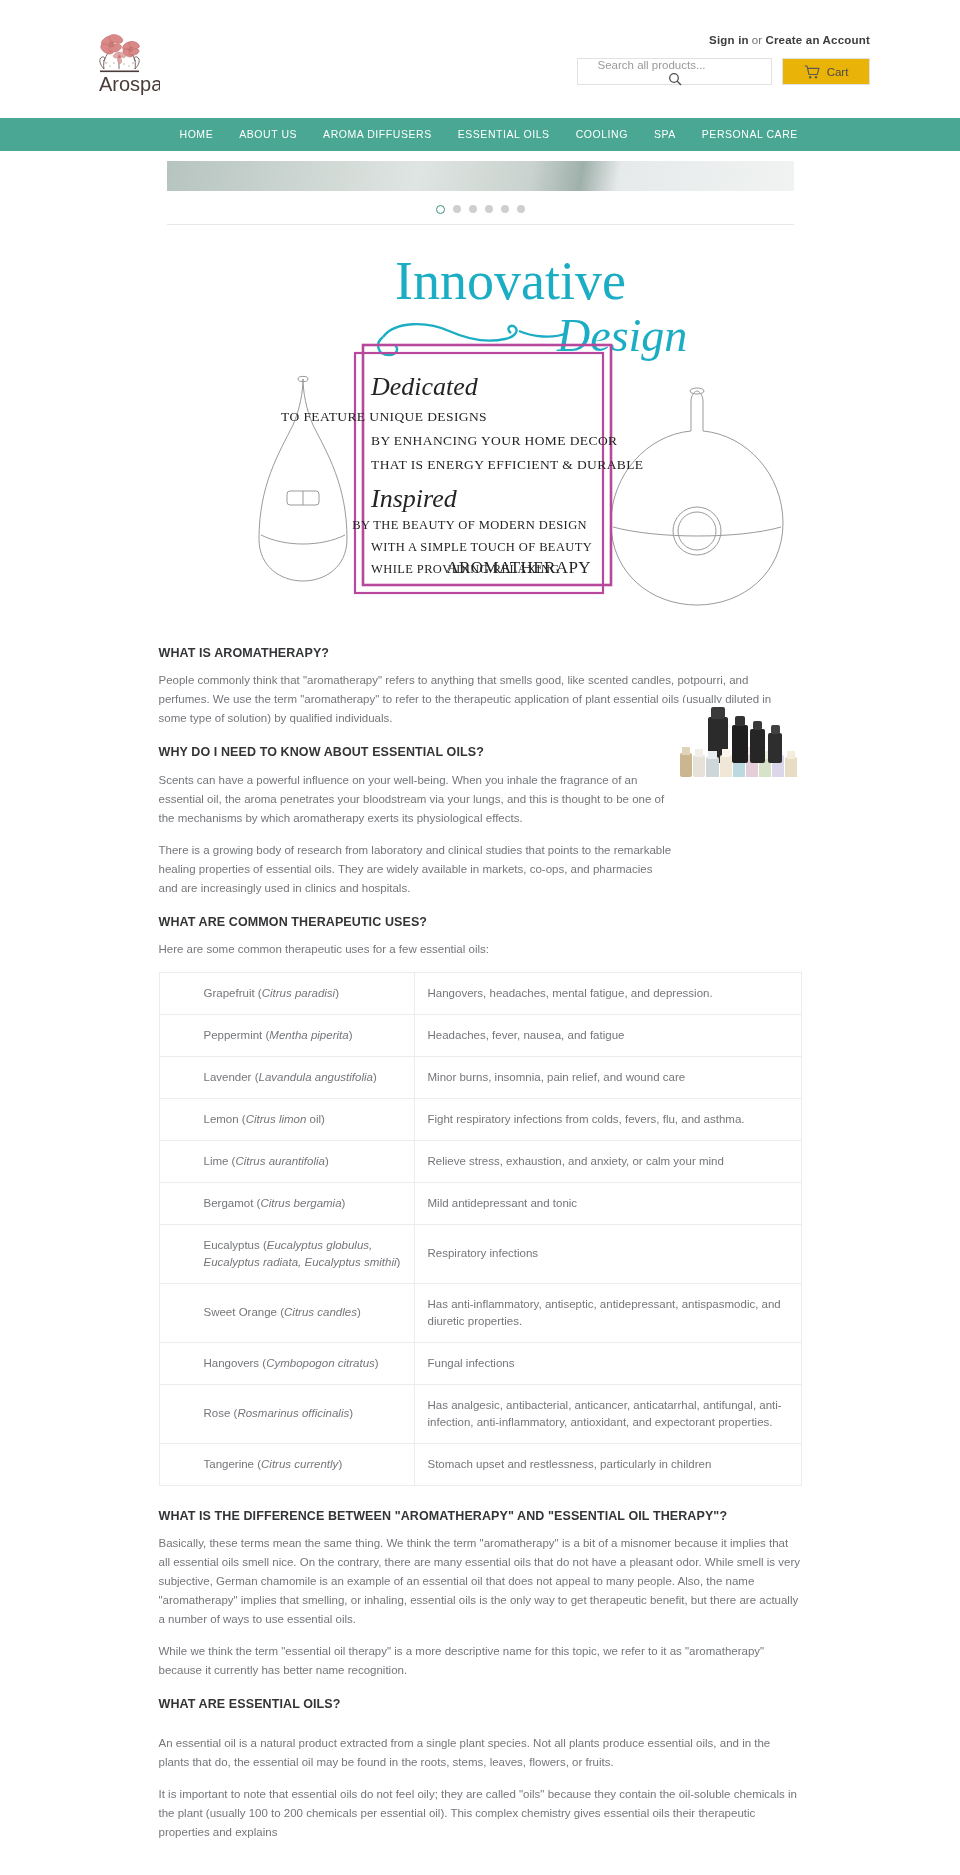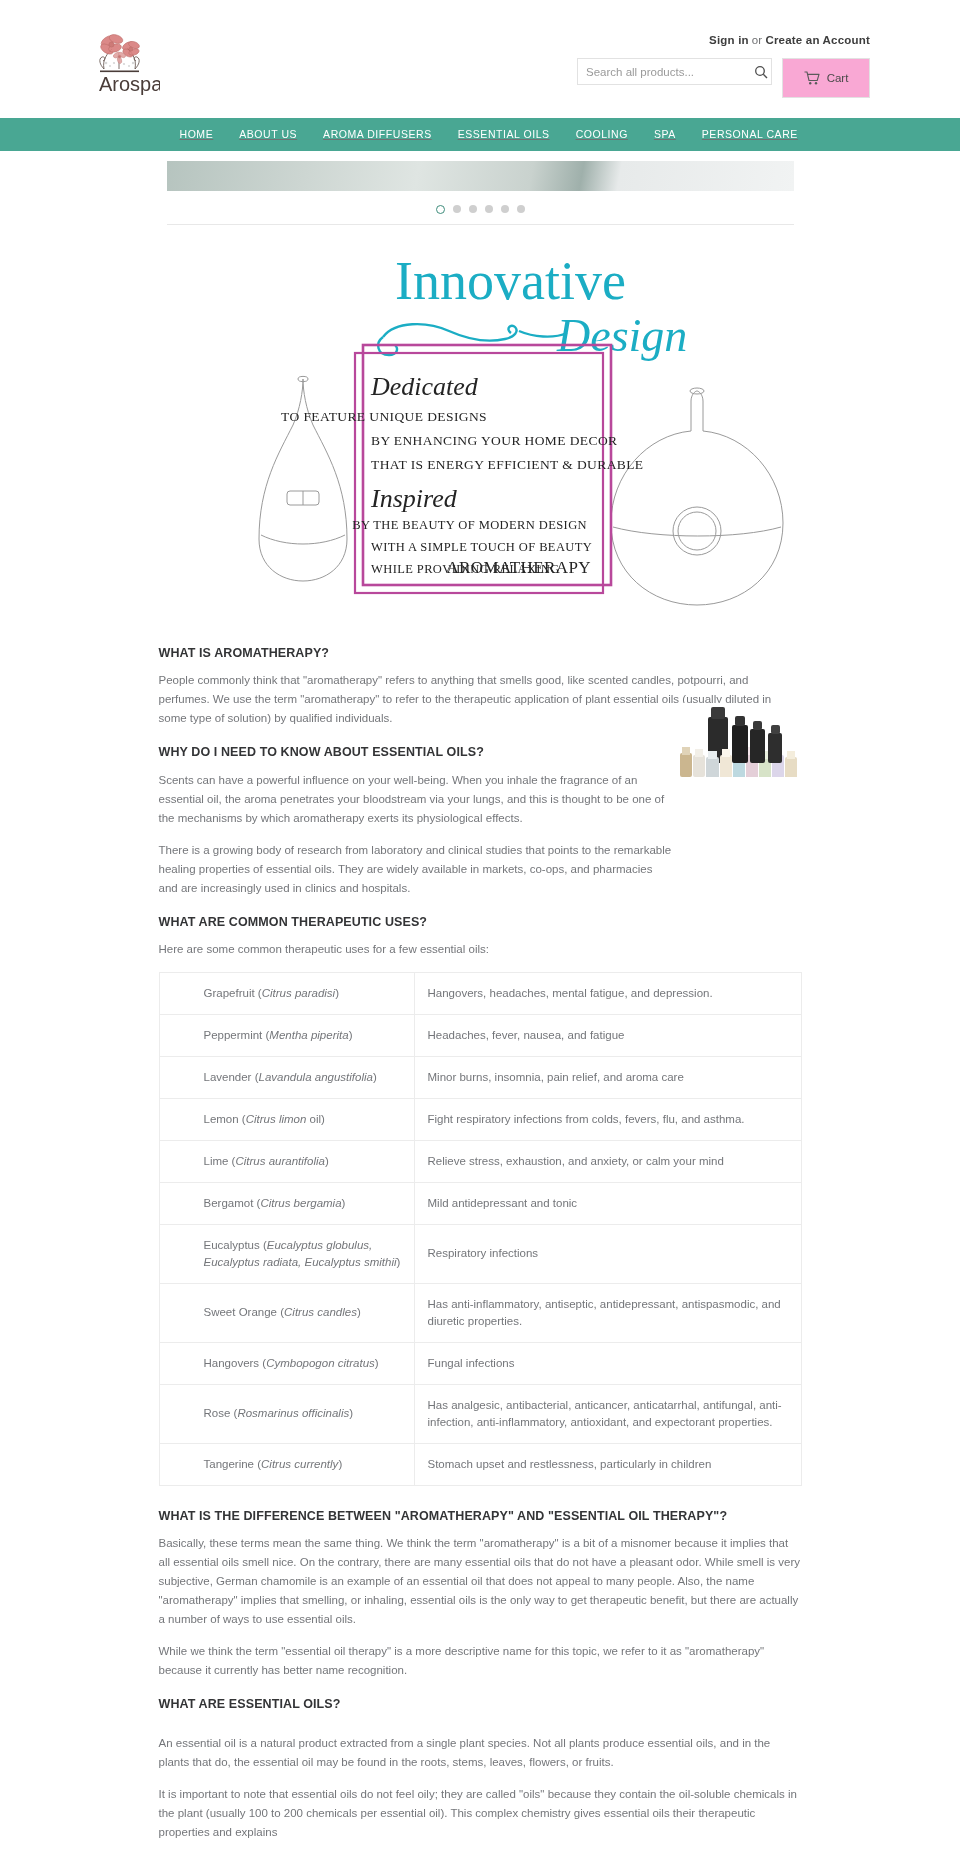--- a/index.html
+++ b/index.html
@@ -23,48 +23,48 @@
     font-size:11.5px; font-weight:bold; color:#3d3d3d;
     letter-spacing:.2px;
   }
   .account a { color:#3d3d3d; text-decoration:none; }
   .account .sep { font-weight:normal; color:#6f7072; padding:0 3px; }
 
   .searchwrap { position:absolute; right:188px; top:58px; width:195px; height:27px; }
   .searchbox {
     width:100%; height:100%;
     border:1px solid #e2e2e2; background:#fff;
-    display:flex; align-items:center;
+    display:flex; align-items:center;flex-direction:column;
   }
   .searchbox input {
     flex:1; border:0; outline:0; height:100%;
     padding:0 8px; font-size:11.5px; color:#8d8d8d;
     font-family:"Liberation Sans", sans-serif; background:transparent;
   }
   .searchbox input::placeholder { color:#9a9a9a; }
   .searchbtn {
     width:26px; height:100%; border:0; background:transparent;
     display:flex; align-items:center; justify-content:center; cursor:pointer;
   }
 
   .cartbtn {
     position:absolute; right:90px; top:58px;
-    width:88px; height:40px; border:1px solid #e2e2e2; background:#f9a8d4;
+    width:88px; height:27px; border:1px solid #e2e2e2; background:#eab308;
     display:flex; align-items:center; justify-content:center; gap:7px;
     cursor:pointer;
   }
   .cartbtn .cart-label { font-size:11.5px; color:#4a4a4a; font-weight:normal; }
 
   
   .navbar {
     background:#49a793; height:33px; width:100%;
   }
   .navinner {
     width:803px; margin:0 auto; height:100%;
-    display:flex; align-items:center; padding-left:88px;text-decoration:underline;
+    display:flex; align-items:center; padding-left:88px;
   }
   .navitem {
     color:#ffffff; font-size:10.5px; letter-spacing:.55px;
     padding:0 13px; line-height:33px; text-decoration:none;
     white-space:nowrap; cursor:pointer;
   }
 
   
   .slider { position:relative; margin:10px 0 0 0; }
   .slide {
@@ -297,21 +297,21 @@
         <tr>
           <td class="c1"><span>Grapefruit (</span><em>Citrus paradisi</em><span>)</span></td>
           <td>Hangovers, headaches, mental fatigue, and depression.</td>
         </tr>
         <tr>
           <td class="c1"><span>Peppermint (</span><em>Mentha piperita</em><span>)</span></td>
           <td>Headaches, fever, nausea, and fatigue</td>
         </tr>
         <tr>
           <td class="c1"><span>Lavender (</span><em>Lavandula angustifolia</em><span>)</span></td>
-          <td>Minor burns, insomnia, pain relief, and aroma care</td>
+          <td>Minor burns, insomnia, pain relief, and wound care</td>
         </tr>
         <tr>
           <td class="c1"><span>Lemon (</span><em>Citrus limon</em><span> oil)</span></td>
           <td>Fight respiratory infections  from colds, fevers, flu, and asthma.</td>
         </tr>
         <tr>
           <td class="c1"><span>Lime (</span><em>Citrus aurantifolia</em><span>)</span></td>
           <td>Relieve stress, exhaustion, and anxiety, or calm your mind</td>
         </tr>
         <tr>

